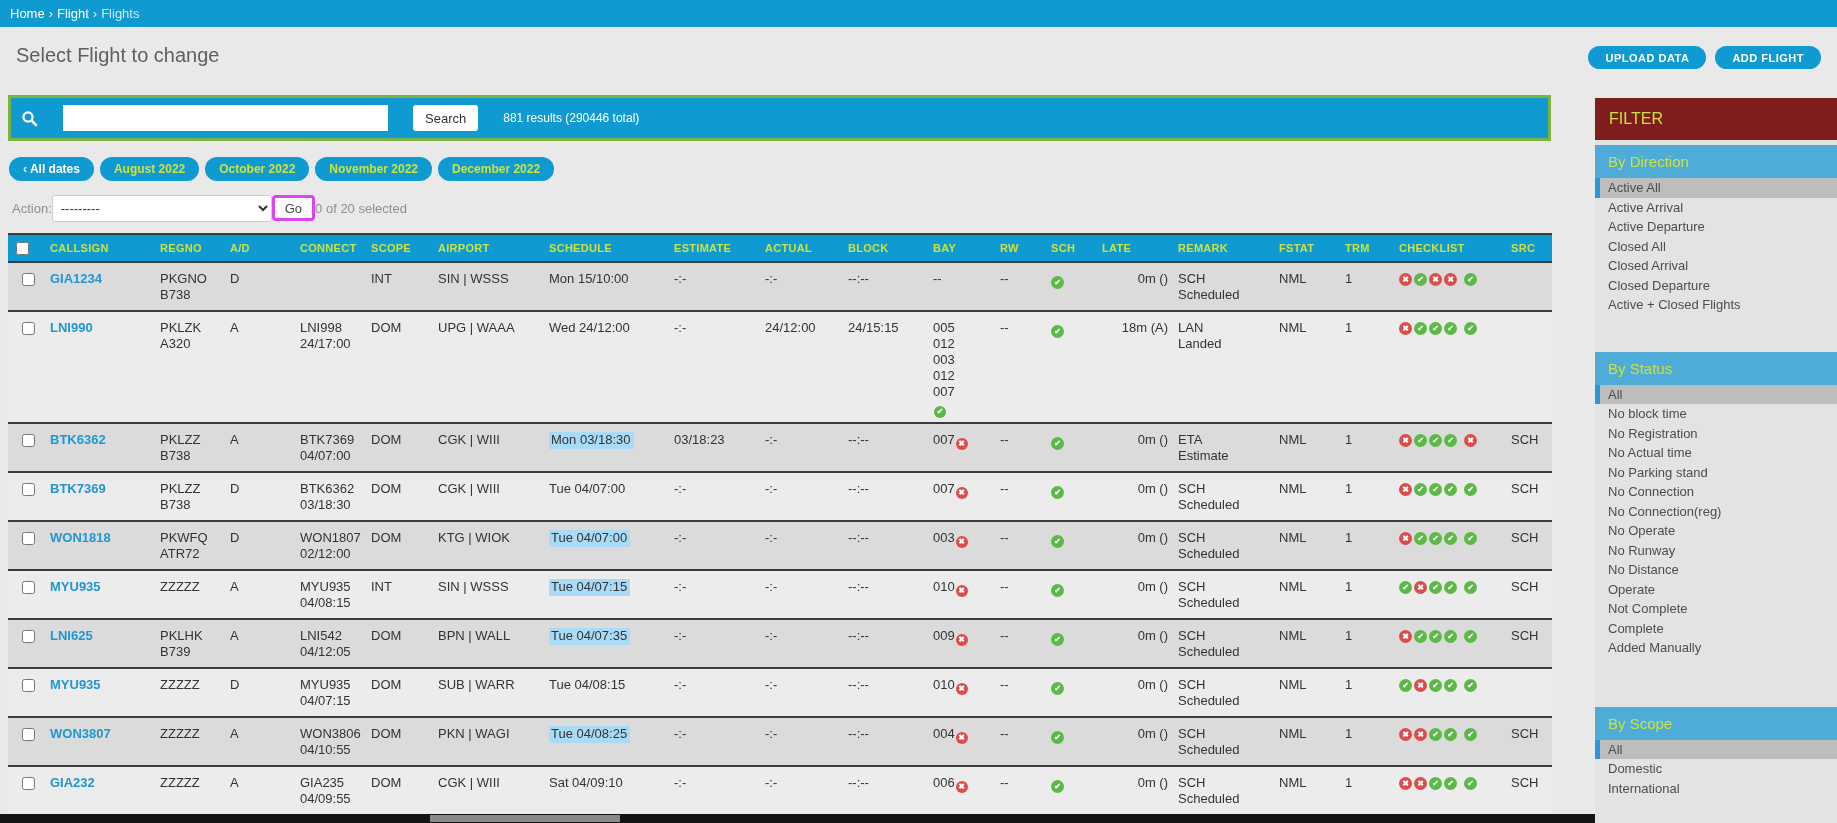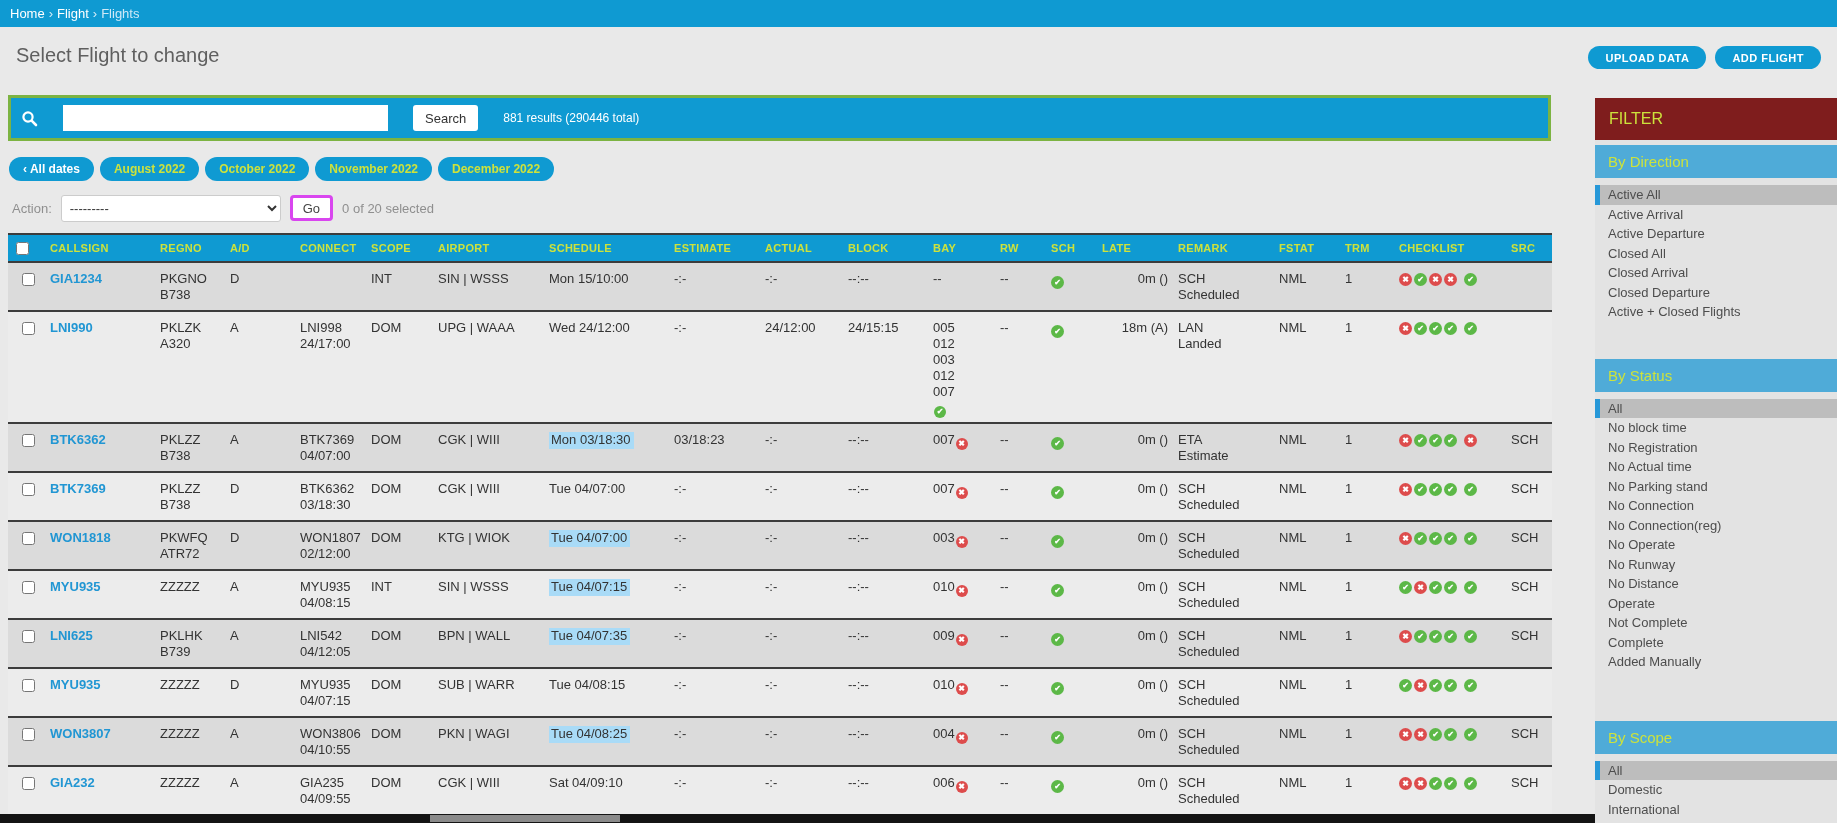--- a/index.html
+++ b/index.html
@@ -51,21 +51,21 @@
   .date-row { position:absolute; left:9px; top:157px; display:flex; gap:6px; }
   .date-pill {
     display:inline-block; background:#0f9ad2; color:#cde23c;
     font-size:12px; font-weight:bold; line-height:24px; height:24px;
     padding:0 14px; border-radius:12px; text-decoration:none;
   }
   .date-pill.first { color:#fff; }
   
   .action-row {
     position:absolute; left:12px; top:194px; height:28px;
-    display:flex; align-items:center; gap:9px; font-size:13px; color:#8f8f8f;
+    display:flex; align-items:center; font-size:13px; color:#8f8f8f;
   }
   .action-row select {
     width:220px; height:27px; font-size:13px; color:#333;
     border:1px solid #ccc; border-radius:3px; background:#fff; padding:0 4px;
     font-family:"Liberation Sans", sans-serif;
   }
   .action-row .go-btn {
     height:26px; padding:0 10px; background:#fff; border:3px solid #d946ef;
     border-radius:4px; font-size:13px; color:#444; cursor:pointer;
     font-family:"Liberation Sans", sans-serif;
@@ -121,21 +121,21 @@
     background:#e3e3e3;
   }
   .sidebar .filter-title {
     height:42px; background:#7f1d1d; color:#cde23c; font-size:16px;
     line-height:42px; padding-left:14px; margin-bottom:5px;
   }
   .sidebar .section-h {
     height:33px; background:#4fabd8; color:#cde23c; font-size:15px;
     line-height:33px; padding-left:13px;
   }
-  .sidebar ul { list-style:none; padding-top:7px; }
+  .sidebar ul { list-style:none; padding-top:0; }
   .sidebar li {
     height:19.5px; line-height:19.5px; font-size:13px; color:#4d4d4d;
     padding-left:13px; cursor:pointer; white-space:nowrap;
   }
   .sidebar li.selected {
     background:#bdbdbd; border-left:5px solid #2798d8; padding-left:8px;
   }
   .sidebar ul.gap-a { margin-bottom:37px; }
   .sidebar ul.gap-b { margin-bottom:49px; }
 </style>

